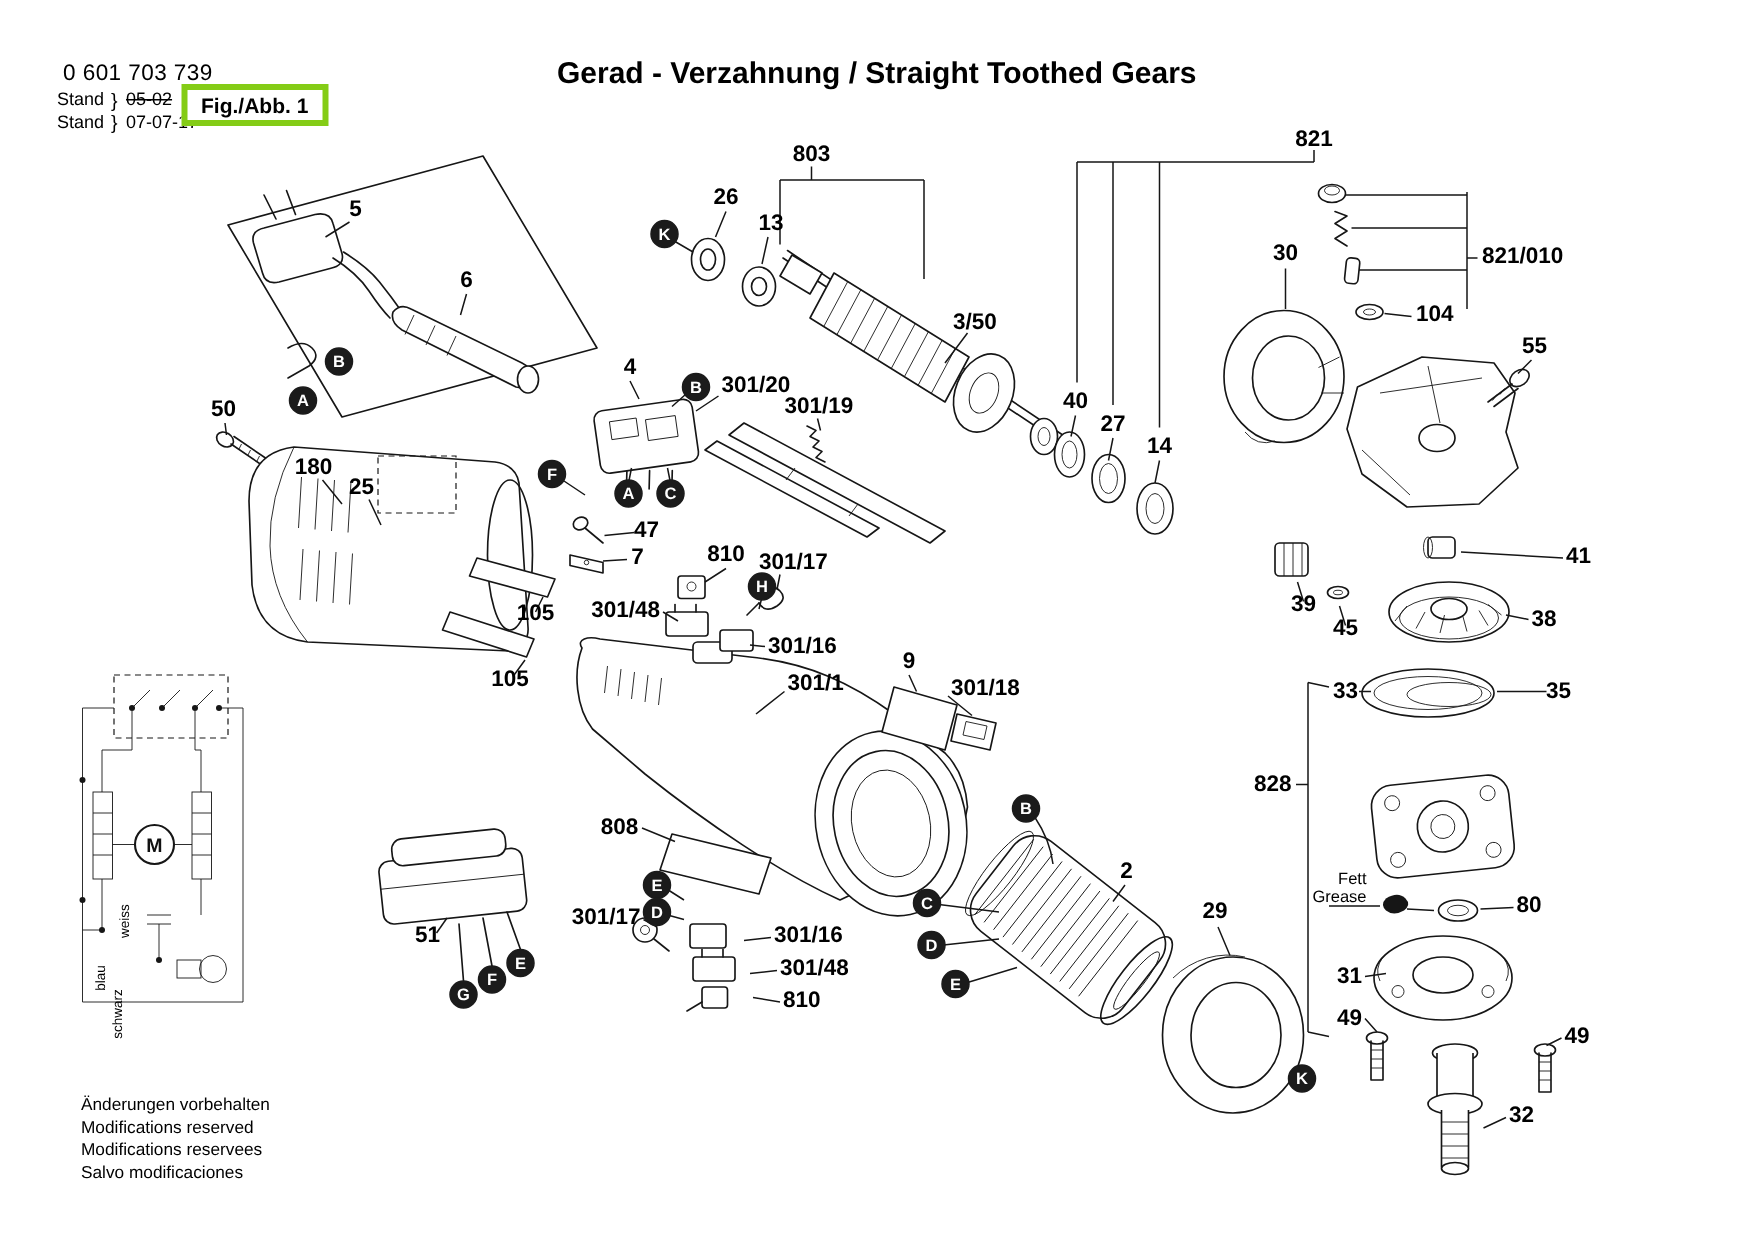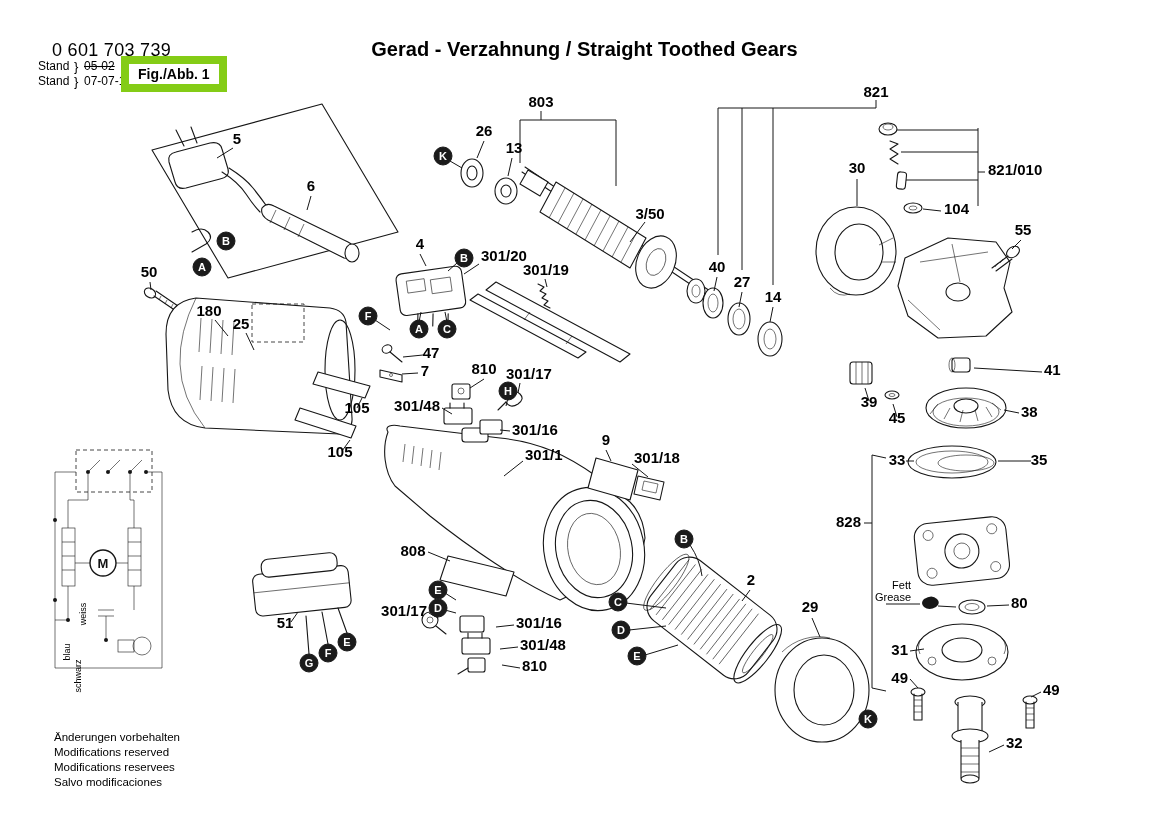--- a/index.html
+++ b/index.html
@@ -1,29 +1,29 @@
 <!DOCTYPE html>
 <html><head>
 <meta charset="utf-8">
 <style>
   *{margin:0;padding:0;box-sizing:border-box}
   html,body{background:#fff}
   .page{position:relative;width:1169px;height:826px;background:#fff;overflow:hidden;
         font-family:"Liberation Sans",sans-serif;color:#000}
   .abs{position:absolute}
-  #order-num{left:52px;top:40px;font-size:18px;letter-spacing:.3px}
+  #order-num{left:42px;top:40px;font-size:15px;letter-spacing:.3px}
   .hdr-row{font-size:12px}
   #stand-label{left:38px;top:59px}
   #issue-label{left:38px;top:74px}
   .brace{font-size:13px}
   #stand-brace{left:74px;top:59px}
   #issue-brace{left:74px;top:74px}
   #stand-value{left:84px;top:59px;text-decoration:line-through}
   #issue-value{left:84px;top:74px}
-  #fig-box{left:121px;top:56px;border:8px solid #84cc16;padding:2px 9px;
+  #fig-box{left:121px;top:56px;border:4px solid #84cc16;padding:2px 9px;
            font-size:14px;font-weight:bold;background:#fff}
   #page-title{left:0;top:38px;width:1169px;text-align:center;
               font-size:20px;font-weight:bold}
   #footer-notes{left:54px;top:730px;font-size:11.5px;line-height:15px}
   svg{position:absolute;left:0;top:0}
   .o{fill:none;stroke:#161616;stroke-width:1.1;stroke-linecap:round;stroke-linejoin:round}
   .w{fill:#fff;stroke:#161616;stroke-width:1.1;stroke-linejoin:round}
   .t{fill:none;stroke:#161616;stroke-width:.6}
   .d{fill:none;stroke:#161616;stroke-width:.8;stroke-dasharray:4 3}
   .ld{fill:none;stroke:#161616;stroke-width:1}

